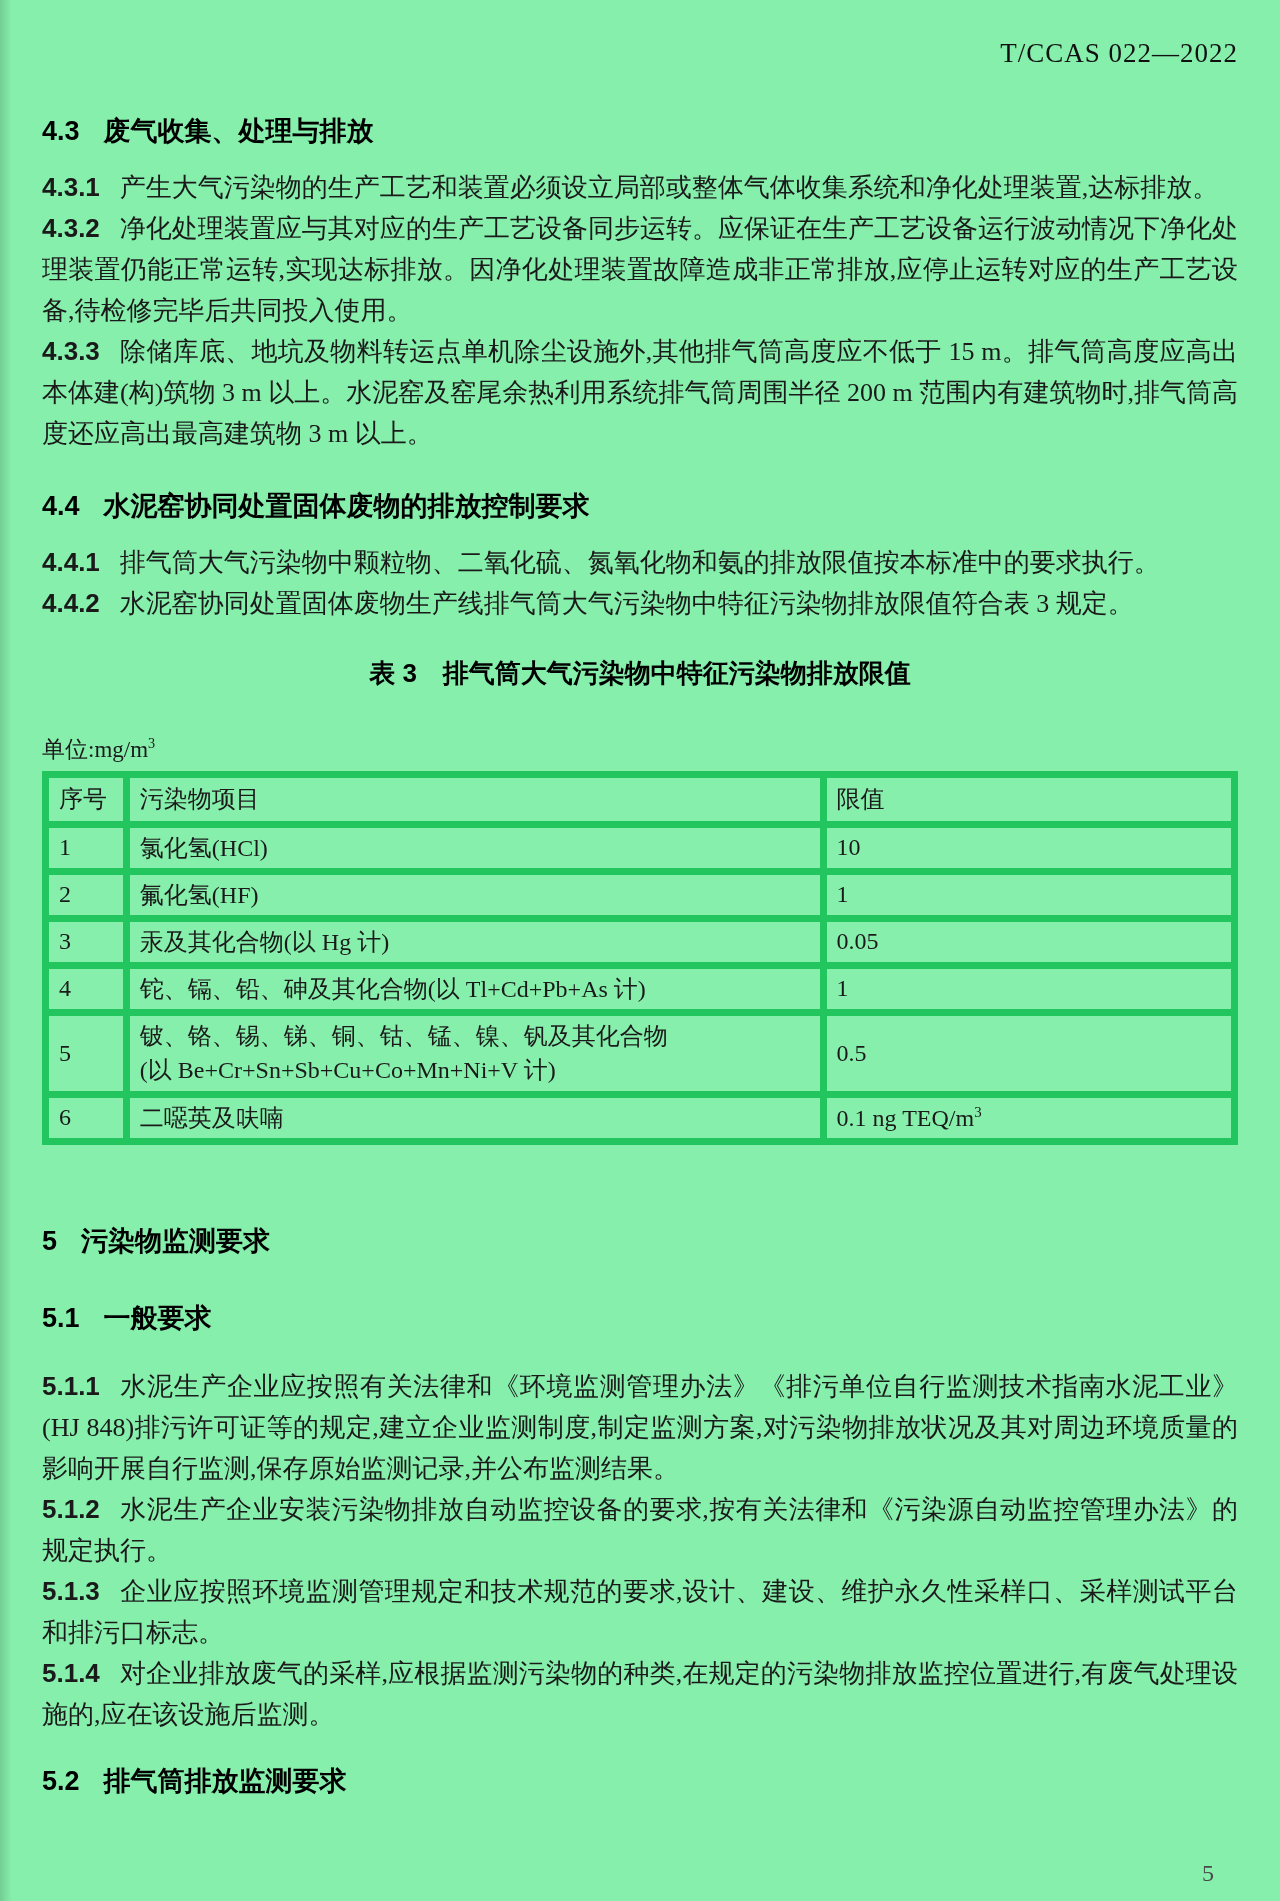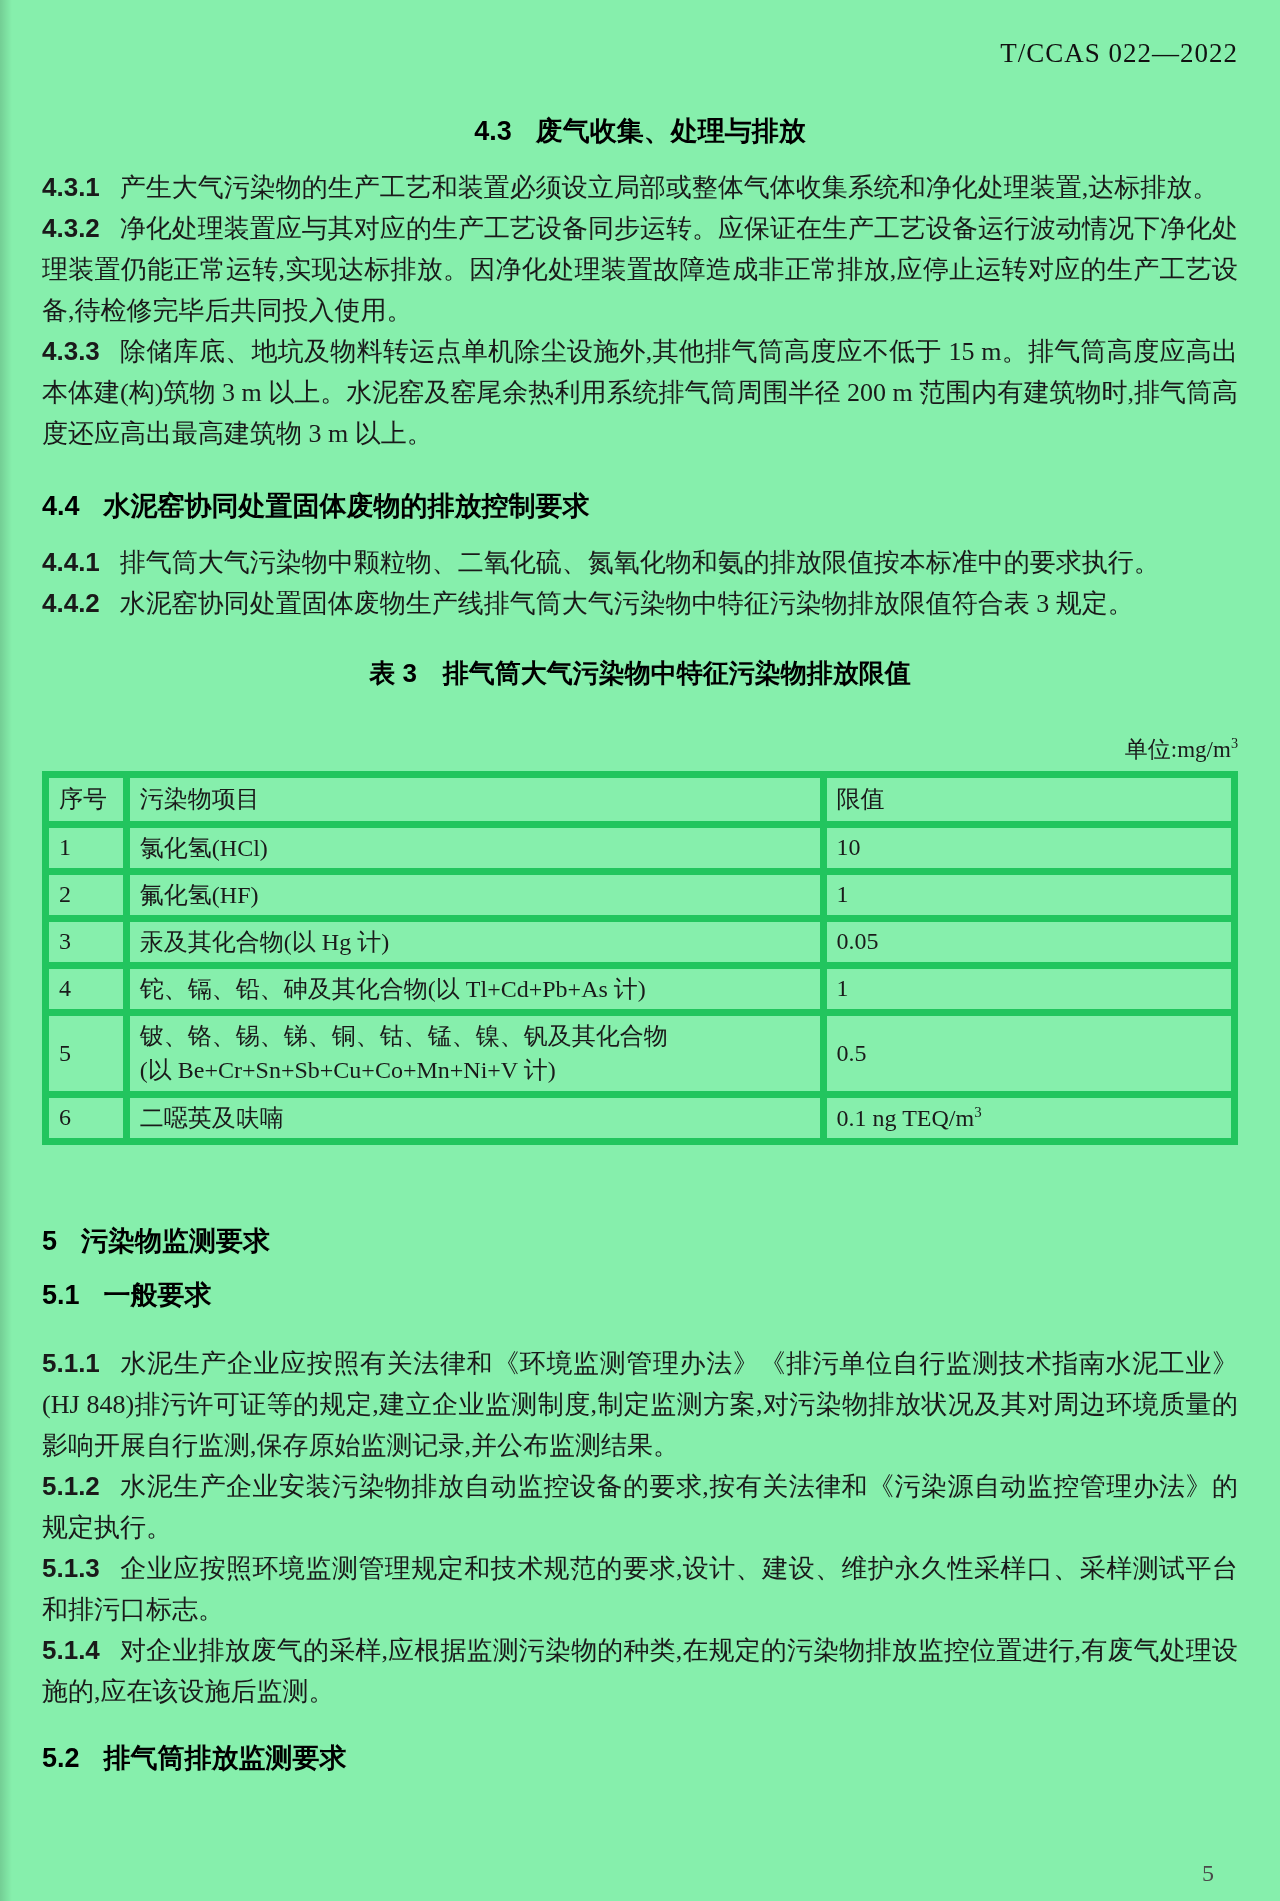--- a/index.html
+++ b/index.html
@@ -32,24 +32,24 @@
 
   .heading {
     font-family: "Liberation Sans", "DejaVu Sans", sans-serif;
     font-weight: 700;
     font-size: 27px;
     line-height: 32px;
     color: #000;
   }
   .heading .num { margin-right: 24px; }
 
-  .h-43  { margin-top: 46px; text-align: center; }
+  .h-43  { margin-top: 46px; }
   .h-44  { margin-top: 36px; }
   .h-5   { margin-top: 80px; }
-  .h-51  { margin-top: 22px; }
+  .h-51  { margin-top: 45px; }
   .h-52  { margin-top: 30px; }
 
   .clause {
     font-size: 26px;
     line-height: 41px;
     text-align: justify;
     color: #1a1a1a;
   }
   .clause .cnum {
     font-family: "Liberation Sans", "DejaVu Sans", sans-serif;
@@ -66,21 +66,20 @@
     text-align: center;
     font-family: "Liberation Sans", "DejaVu Sans", sans-serif;
     font-weight: 700;
     font-size: 26px;
     line-height: 30px;
     color: #000;
   }
   .unit-line {
     margin-top: 42px;
     margin-bottom: 8px;
-    text-align: right;
     font-size: 23px;
     line-height: 26px;
   }
   sup { font-size: 0.62em; }
 
   table.limits {
     width: 100%;
     border-collapse: collapse;
     border: 2px solid #161616;
     border-top-width: 4px;

